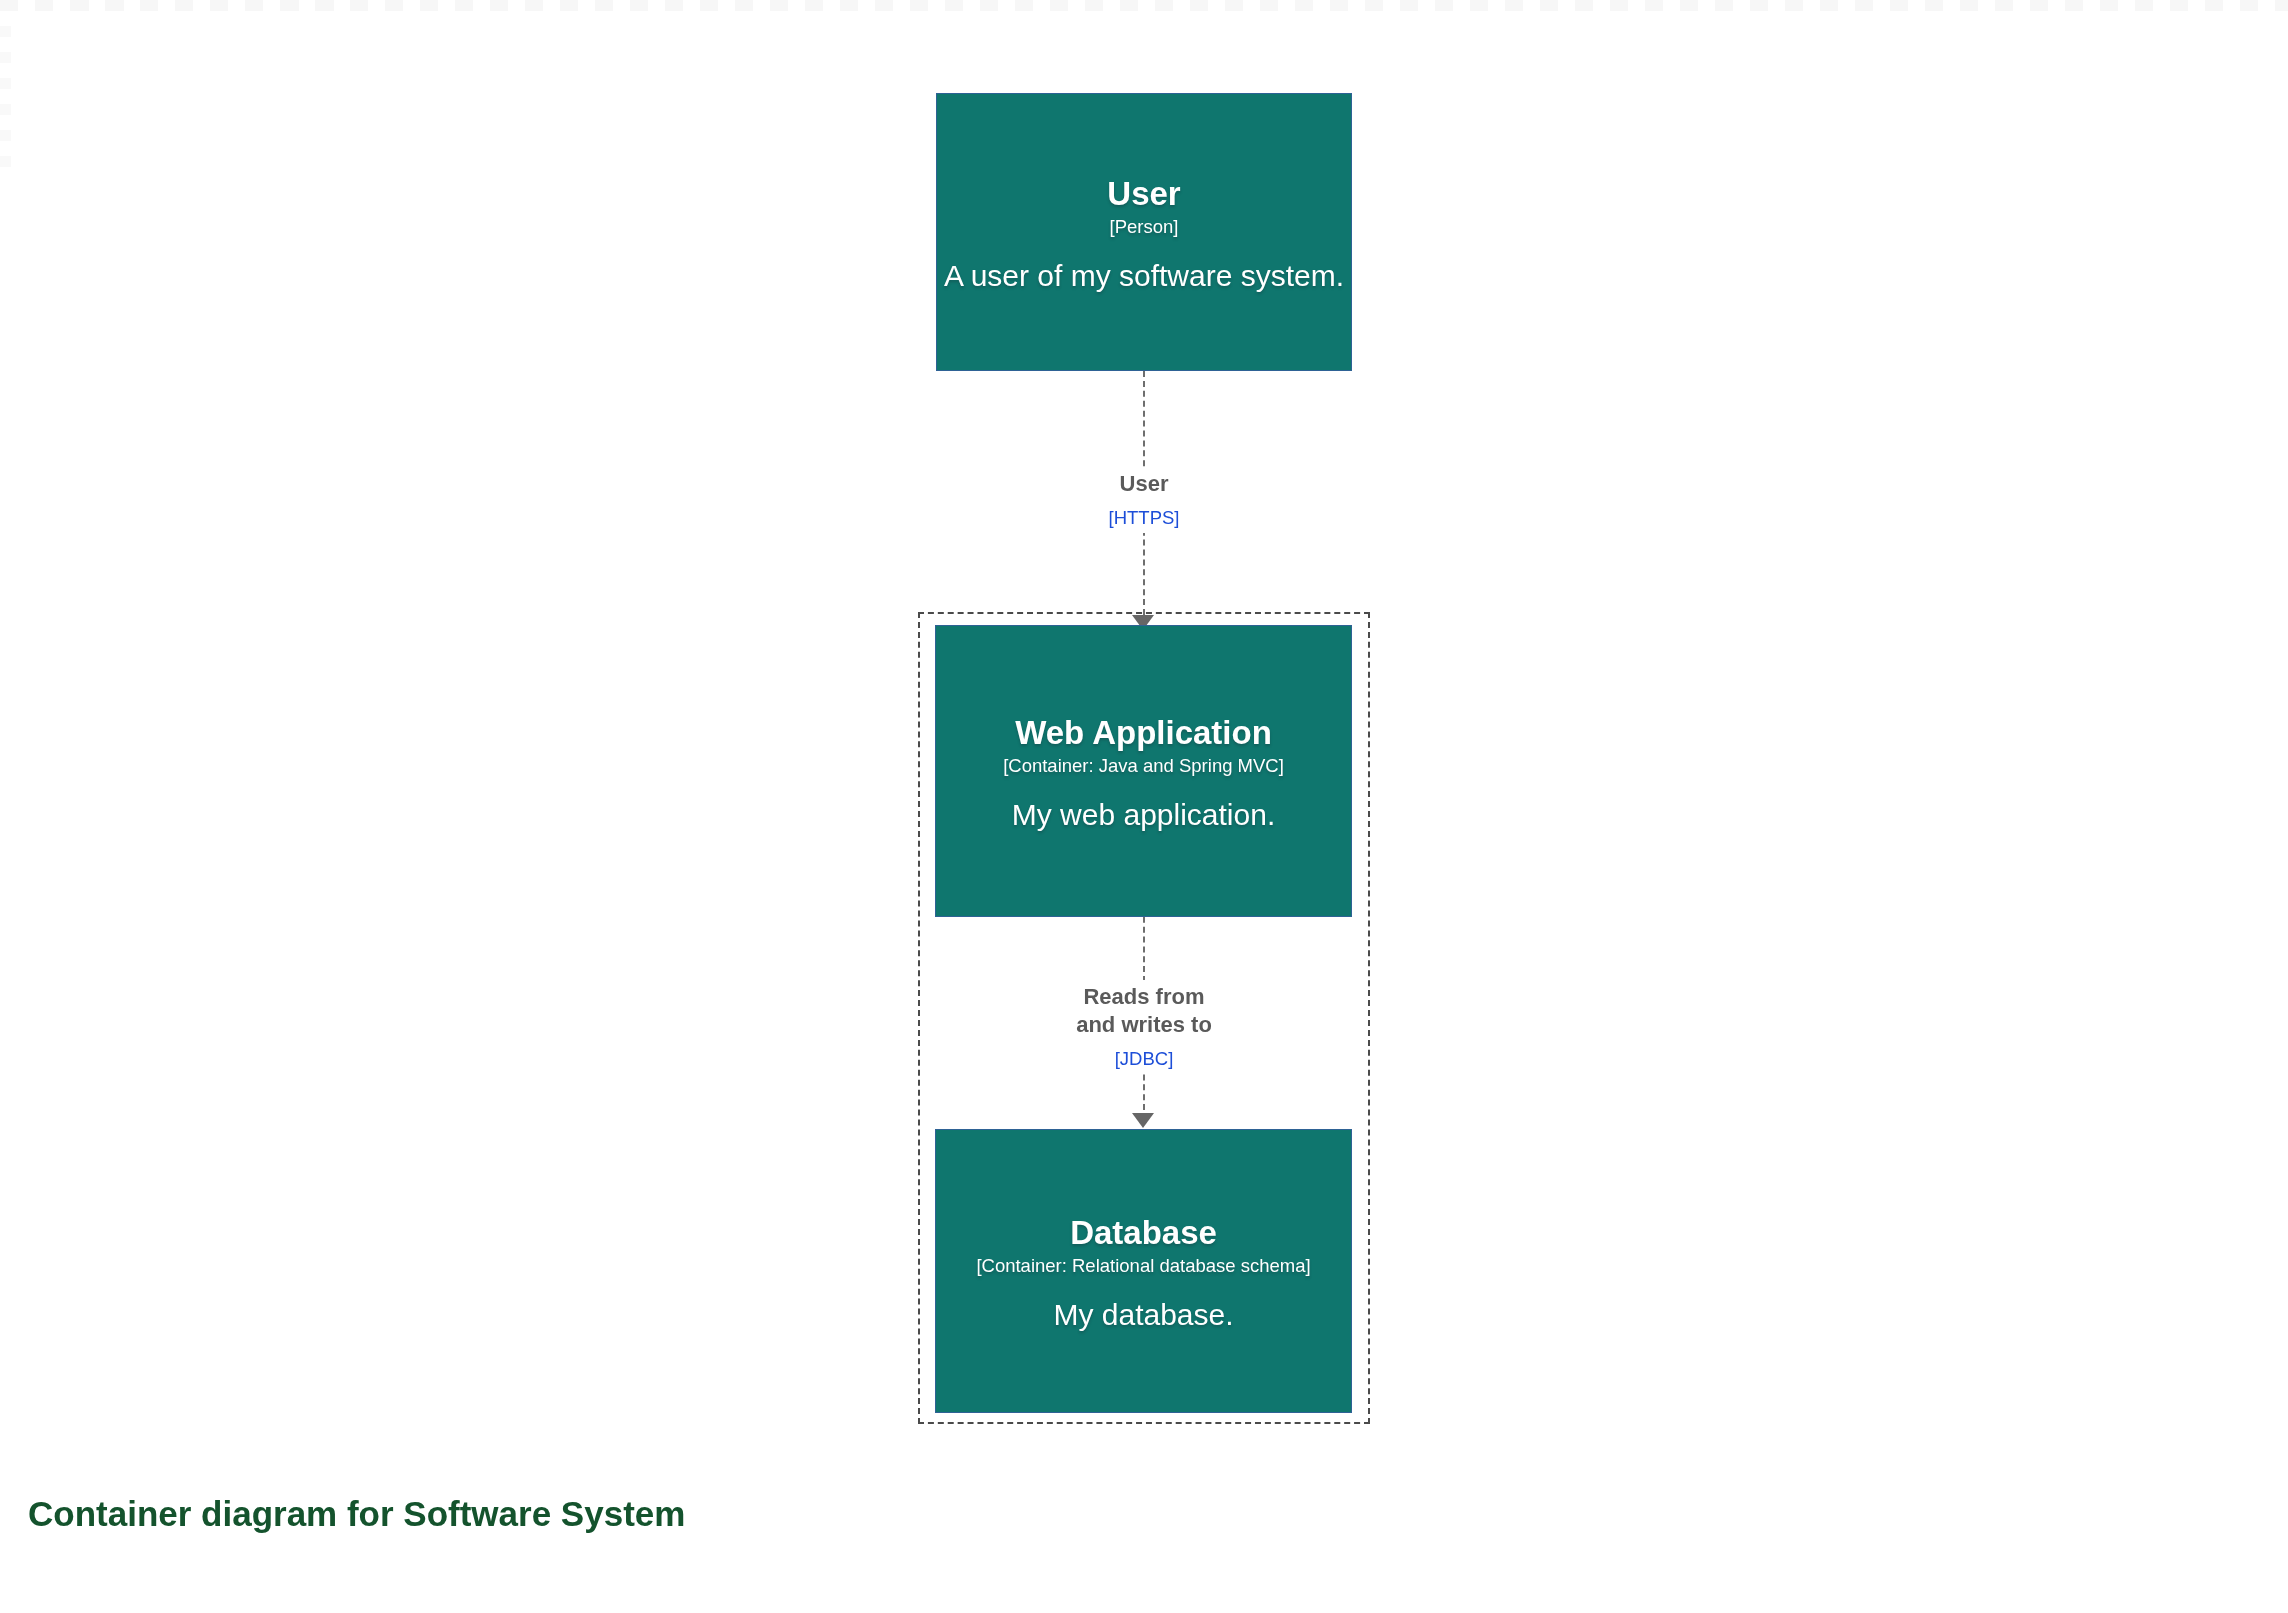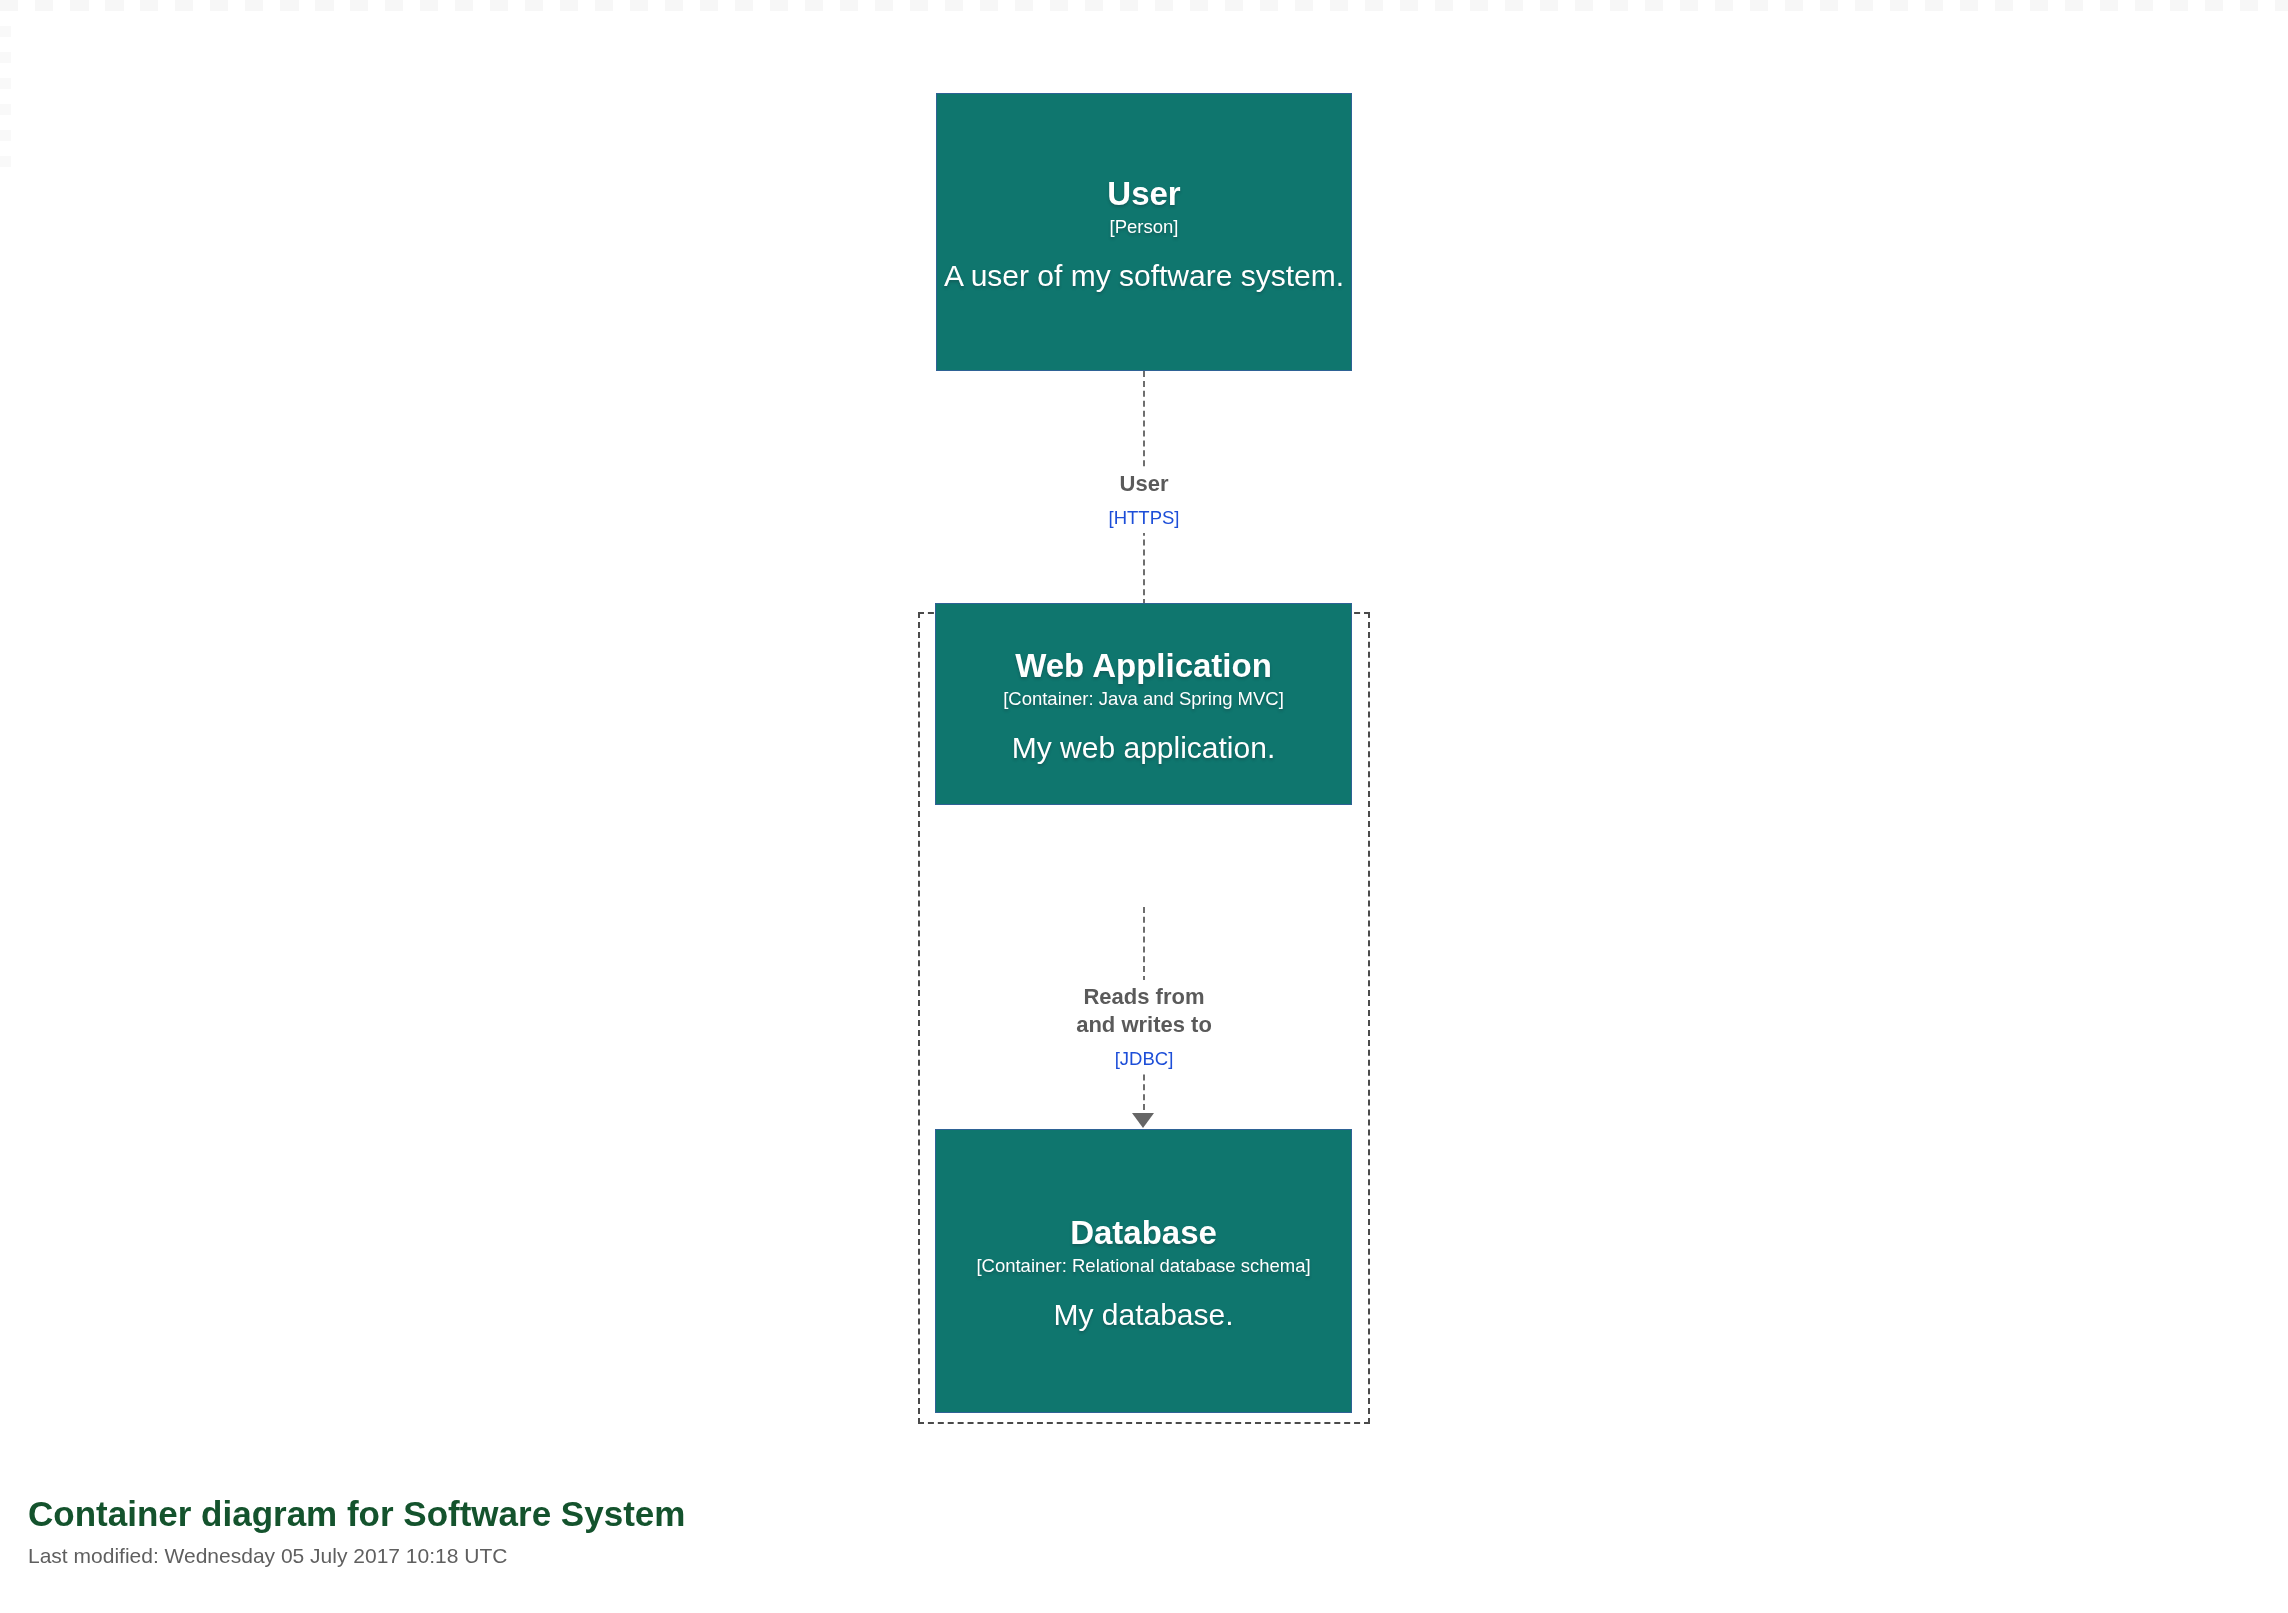--- a/index.html
+++ b/index.html
@@ -154,31 +154,30 @@
     <div class="lbl">Reads from and writes to</div>
     <div class="tech">[JDBC]</div>
   </div>
 
   <div class="node" style="left:936px; top:93px; width:416px; height:278px;">
     <div class="name">User</div>
     <div class="meta">[Person]</div>
     <div class="desc">A user of my software system.</div>
   </div>
 
-  <div class="node" style="left:935px; top:603px; width:417px; height:202px;">
+  <div class="node" style="left:935px; top:625px; width:417px; height:292px;">
     <div class="name">Web Application</div>
     <div class="meta">[Container: Java and Spring MVC]</div>
     <div class="desc">My web application.</div>
   </div>
 
   <div class="node" style="left:935px; top:1129px; width:417px; height:284px;">
     <div class="name">Database</div>
     <div class="meta">[Container: Relational database schema]</div>
     <div class="desc">My database.</div>
   </div>
 
   <div class="footer">
     <div class="title">Container diagram for Software System</div>
-    <div class="sub">Last modified: Wednesday 05 July 2017 10:18 UTC</div>
   </div>
 
 </div>
 
 
 </body></html>

